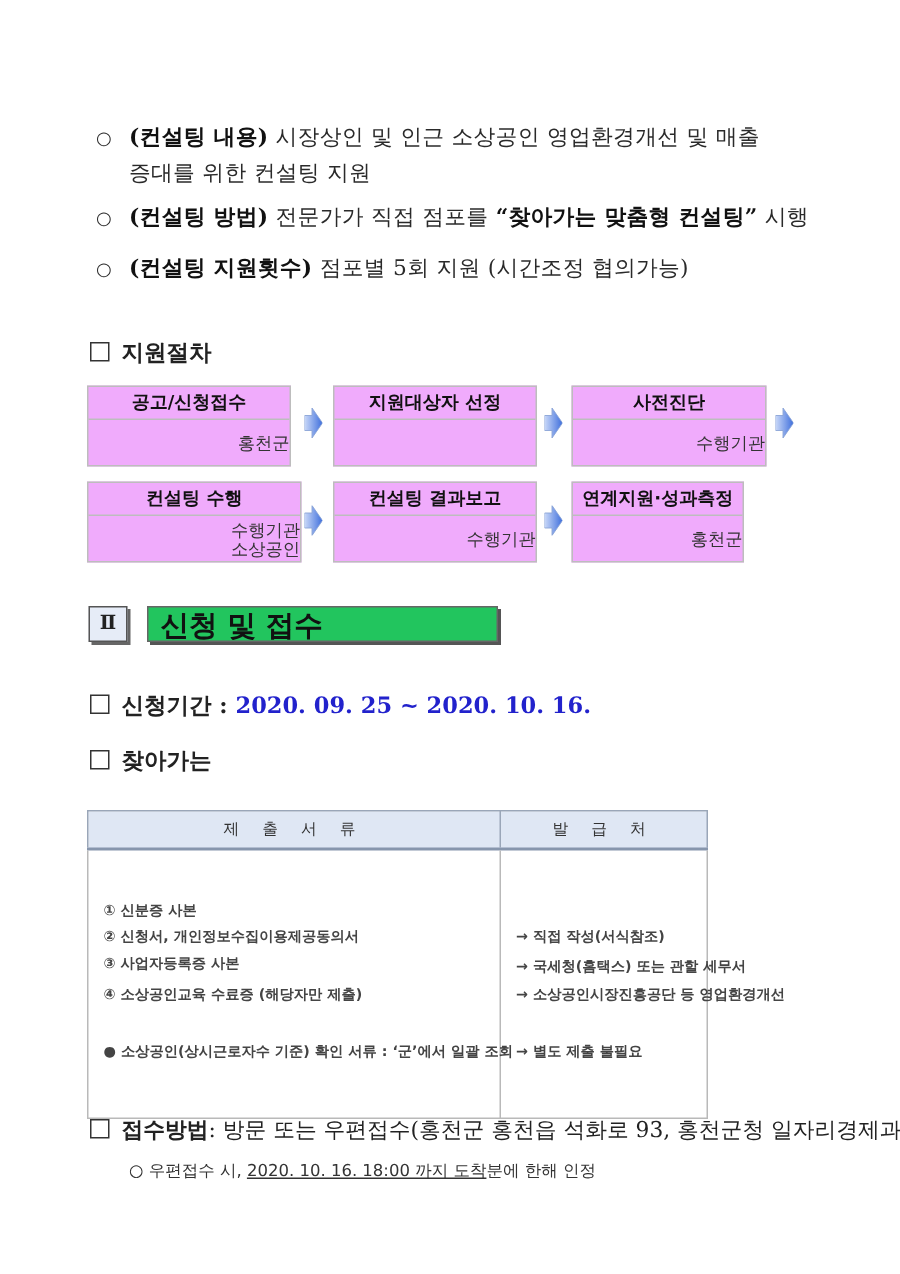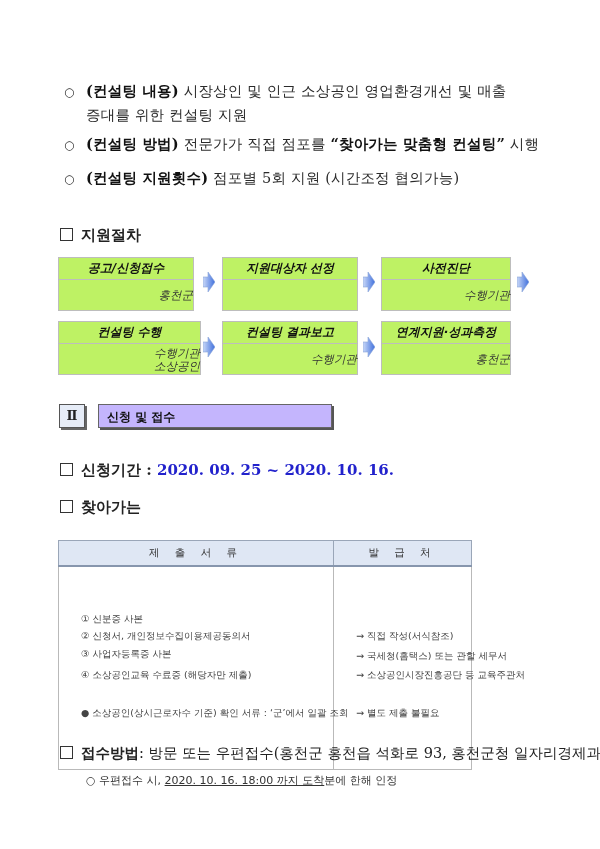--- a/index.html
+++ b/index.html
@@ -5,33 +5,33 @@
   html, body { margin:0; padding:0; background:#ffffff; }
   body { width:600px; height:849px; position:relative; overflow:hidden;
          font-family:"DejaVu Serif","Liberation Serif",serif; color:#222; }
   .abs { position:absolute; }
   .bullet-line { position:absolute; left:64px; font-size:14.5px; letter-spacing:0.2px; color:#2a2a2a; white-space:nowrap; }
   .bullet-line .mark { display:inline-block; width:22px; font-family:"DejaVu Sans",sans-serif; font-size:12px; }
   .bullet-line b { font-weight:bold; color:#111; }
   .cont { position:absolute; left:86px; font-size:14.5px; color:#2a2a2a; white-space:nowrap; letter-spacing:0.2px; }
   .sq-head { position:absolute; left:60px; font-size:15px; font-weight:bold; color:#222; white-space:nowrap; }
   .sq { display:inline-block; width:11px; height:11px; border:1.3px solid #333; margin-right:8px; vertical-align:-1px; }
-  .pbox { position:absolute; border:1px solid #bdbdbd; background:#bef264; font-family:"DejaVu Sans",sans-serif; box-sizing:border-box;font-style:italic; }
+  .pbox { position:absolute; border:1px solid #bdbdbd; background:#f0abfc; font-family:"DejaVu Sans",sans-serif; box-sizing:border-box; }
   .pbox .ph { height:21px; border-bottom:1px solid #bdbdbd; text-align:center; font-weight:bold; font-size:12px; line-height:21px; color:#111; }
   .pbox .pb { text-align:center; font-size:11.5px; color:#333; display:flex; flex-direction:column; justify-content:center; align-items:flex-end; line-height:13px; }
   .arrow { position:absolute; width:12px; height:20px; }
   .sec-num { position:absolute; left:59px; top:404px; width:24px; height:22px; border:1px solid #555; background:#e6ecf7;
              box-shadow:2px 2px 0 #666; font-weight:bold; font-size:13px; text-align:center; line-height:22px; font-family:"DejaVu Serif",serif; }
-  .sec-title { position:absolute; left:98px; top:404px; width:234px; height:24px; border:1px solid #666; background:#c4b5fd;
-               box-shadow:2px 2px 0 #555; font-weight:bold; font-size:12px; line-height:24px; padding-left:8px; box-sizing:border-box;
+  .sec-title { position:absolute; left:98px; top:404px; width:234px; height:24px; border:1px solid #666; background:#22c55e;
+               box-shadow:2px 2px 0 #555; font-weight:bold; font-size:19px; line-height:24px; padding-left:8px; box-sizing:border-box;
                font-family:"DejaVu Sans",sans-serif; color:#111; }
   .blue { color:#2222cc; }
   table.docs { position:absolute; left:58px; top:540px; width:414px; border-collapse:collapse; font-family:"DejaVu Sans",sans-serif; }
   table.docs th { background:#dfe7f4; height:22px; font-weight:normal; font-size:10.5px; color:#333; letter-spacing:6px; border:1px solid #9aa6b8; border-bottom:2px solid #8796ad; }
-  table.docs td { border:1px solid #b9b9b9; vertical-align:top; font-size:9.5px; color:#444; padding:16px; height:170px; }
+  table.docs td { border:1px solid #b9b9b9; vertical-align:top; font-size:9.5px; color:#444; padding:4px; height:170px;font-weight:bold; }
   .doc-list { position:relative; height:170px; }
   .doc-item { position:absolute; left:6px; white-space:nowrap; }
   .iss-item { position:absolute; left:6px; white-space:nowrap; }
   .underline { text-decoration:underline; }
 </style>
 </head>
 <body>
 
 <div class="bullet-line" style="top:82px;">
   <span class="mark">○</span><b>(컨설팅 내용)</b> <span>시장상인 및 인근 소상공인 영업환경개선 및 매출</span>
@@ -97,21 +97,21 @@
 <div class="pbox" style="left:222px;top:321px;width:136px;height:54px;">
   <div class="ph">컨설팅 결과보고</div>
   <div class="pb" style="height:31px;">
       <span>수행기관</span>
     </div>
 </div>
 <svg class="arrow" style="left:363px;top:337px;" viewBox="0 0 12 20">
     <path d="M0 5 H5 V0 L12 10 L5 20 V15 H0 Z" fill="url(#ag)" stroke="#8aa4d6" stroke-width="0.6"></path>
   </svg>
 
-<div class="pbox" style="left:381px;top:321px;width:130px;height:54px;">
+<div class="pbox" style="left:381px;top:321px;width:115px;height:54px;">
   <div class="ph">연계지원·성과측정</div>
   <div class="pb" style="height:31px;">
       <span>홍천군</span>
     </div>
 </div>
 
 <div class="sec-num">Ⅱ</div>
 <div class="sec-title">신청 및 접수</div>
 
 <div class="sq-head" style="top:461px;">
@@ -137,21 +137,21 @@
           <div class="doc-item" style="top:47px;">② 신청서, 개인정보수집이용제공동의서</div>
           <div class="doc-item" style="top:65px;">③ 사업자등록증 사본</div>
           <div class="doc-item" style="top:86px;">④ 소상공인교육 수료증 (해당자만 제출)</div>
           <div class="doc-item" style="top:124px;">● 소상공인(상시근로자수 기준) 확인 서류 : ‘군’에서 일괄 조회</div>
         </div>
       </td>
       <td>
         <div class="doc-list">
           <div class="iss-item" style="top:47px;">→ 직접 작성(서식참조)</div>
           <div class="iss-item" style="top:67px;">→ 국세청(홈택스) 또는 관할 세무서</div>
-          <div class="iss-item" style="top:86px;">→ 소상공인시장진흥공단 등 교육주관처</div>
+          <div class="iss-item" style="top:86px;">→ 소상공인시장진흥공단 등 영업환경개선</div>
           <div class="iss-item" style="top:124px;">→ 별도 제출 불필요</div>
         </div>
       </td>
     </tr>
   </tbody>
 </table>
 
 <div class="sq-head" style="top:744px;font-weight:normal;font-size:14.5px;">
   <span class="sq"></span><b>접수방법</b><span>: 방문 또는 우편접수(홍천군 홍천읍 석화로 93, 홍천군청 일자리경제과)</span>
 </div>

